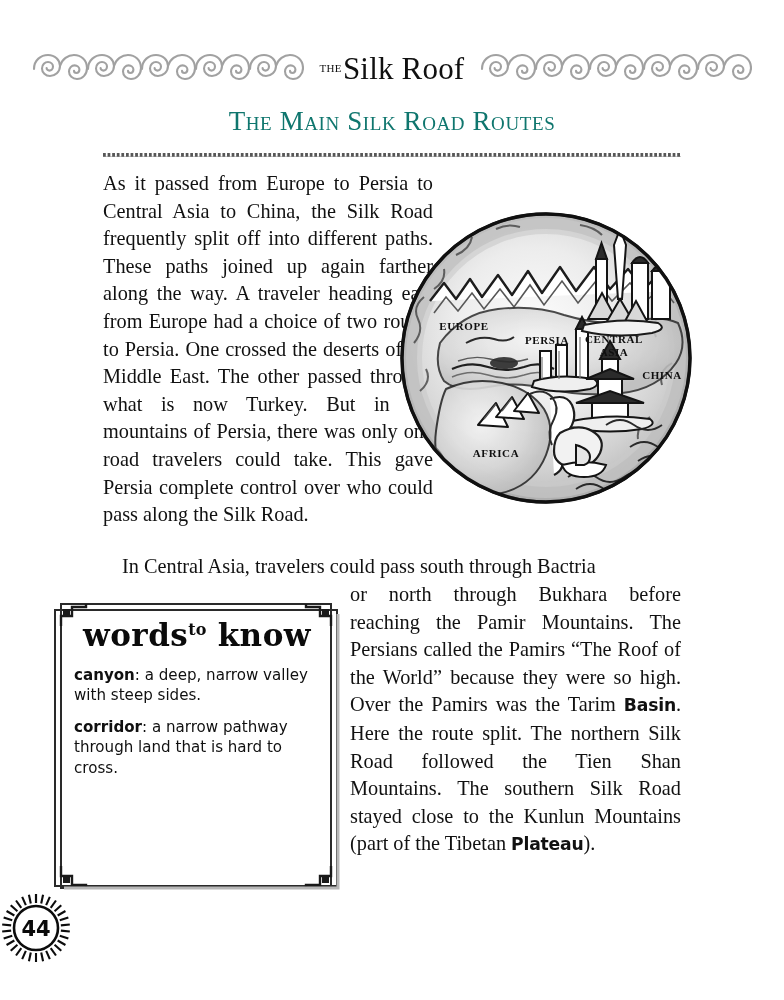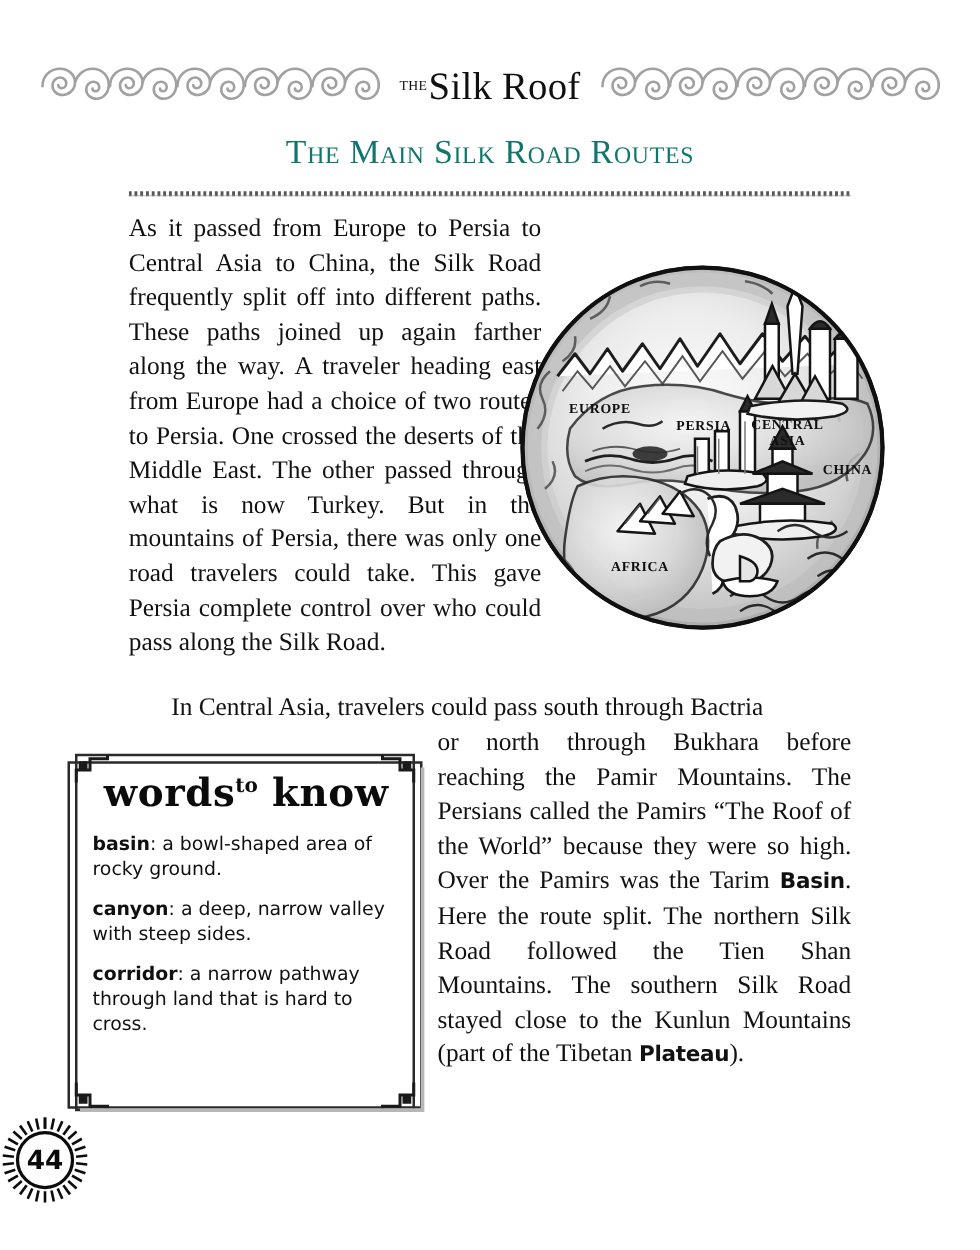--- a/index.html
+++ b/index.html
@@ -58,38 +58,38 @@
   }
 
   
   .col-left{
     position:absolute;left:103px;top:170px;width:330px;
     font-size:20.3px;line-height:27.6px;
     text-align:justify;text-justify:inter-word;
     hyphens:none;
   }
   .para-wide{
-    position:absolute;left:115px;top:553px;width:578px;
+    position:absolute;left:100px;top:553px;width:578px;
     font-size:20.3px;line-height:27.6px;
     text-align:justify;
   }
   .para-wide .indent{display:inline-block;width:22px;}
   .col-right{
     position:absolute;left:350px;top:581px;width:331px;
     font-size:20.3px;line-height:27.6px;
     text-align:justify;
   }
   .glossy{
     font-family:"DejaVu Sans","Liberation Sans",sans-serif;
     font-weight:700;font-size:17.2px;letter-spacing:-.2px;
   }
 
   
   .map-wrap{
-    position:absolute;left:416px;top:193px;width:292px;height:330px;
+    position:absolute;left:400px;top:193px;width:292px;height:330px;
   }
   .map-wrap svg{display:block;width:100%;height:100%;}
   .map-label{
     font-family:"Liberation Serif","DejaVu Serif",serif;
     font-weight:700;fill:#0f0f0f;
     letter-spacing:.6px;
   }
 
   
   .wtk{
@@ -334,21 +334,20 @@
         <path d="M279 268 L279 278 L268 278 L268 287 L254 287 L254 290"></path>
         <rect x="270" y="278" width="7" height="7" fill="#1a1a1a" stroke="none"></rect>
       </g>
 
       <path d="M286 16 L286 290 L12 290" fill="none" stroke="#b7b7b7" stroke-width="3"></path>
     </svg>
 
     <div class="wtk-inner">
       <div class="wtk-title"><span>words</span><span class="sup">to</span> <span>know</span></div>
 
-      <p class="wtk-def"><b>basin</b>: <span>a bowl-shaped area of rocky ground.</span></p>
 
 
       <p class="wtk-def"><b>canyon</b>: <span>a deep, narrow valley with steep sides.</span></p>
 
       <p class="wtk-def"><b>corridor</b>: <span>a narrow pathway through land that is hard to cross.</span></p>
     </div>
   </div>
 
   <div class="folio">
     <svg width="72" height="72" viewBox="0 0 72 72" aria-hidden="true">

